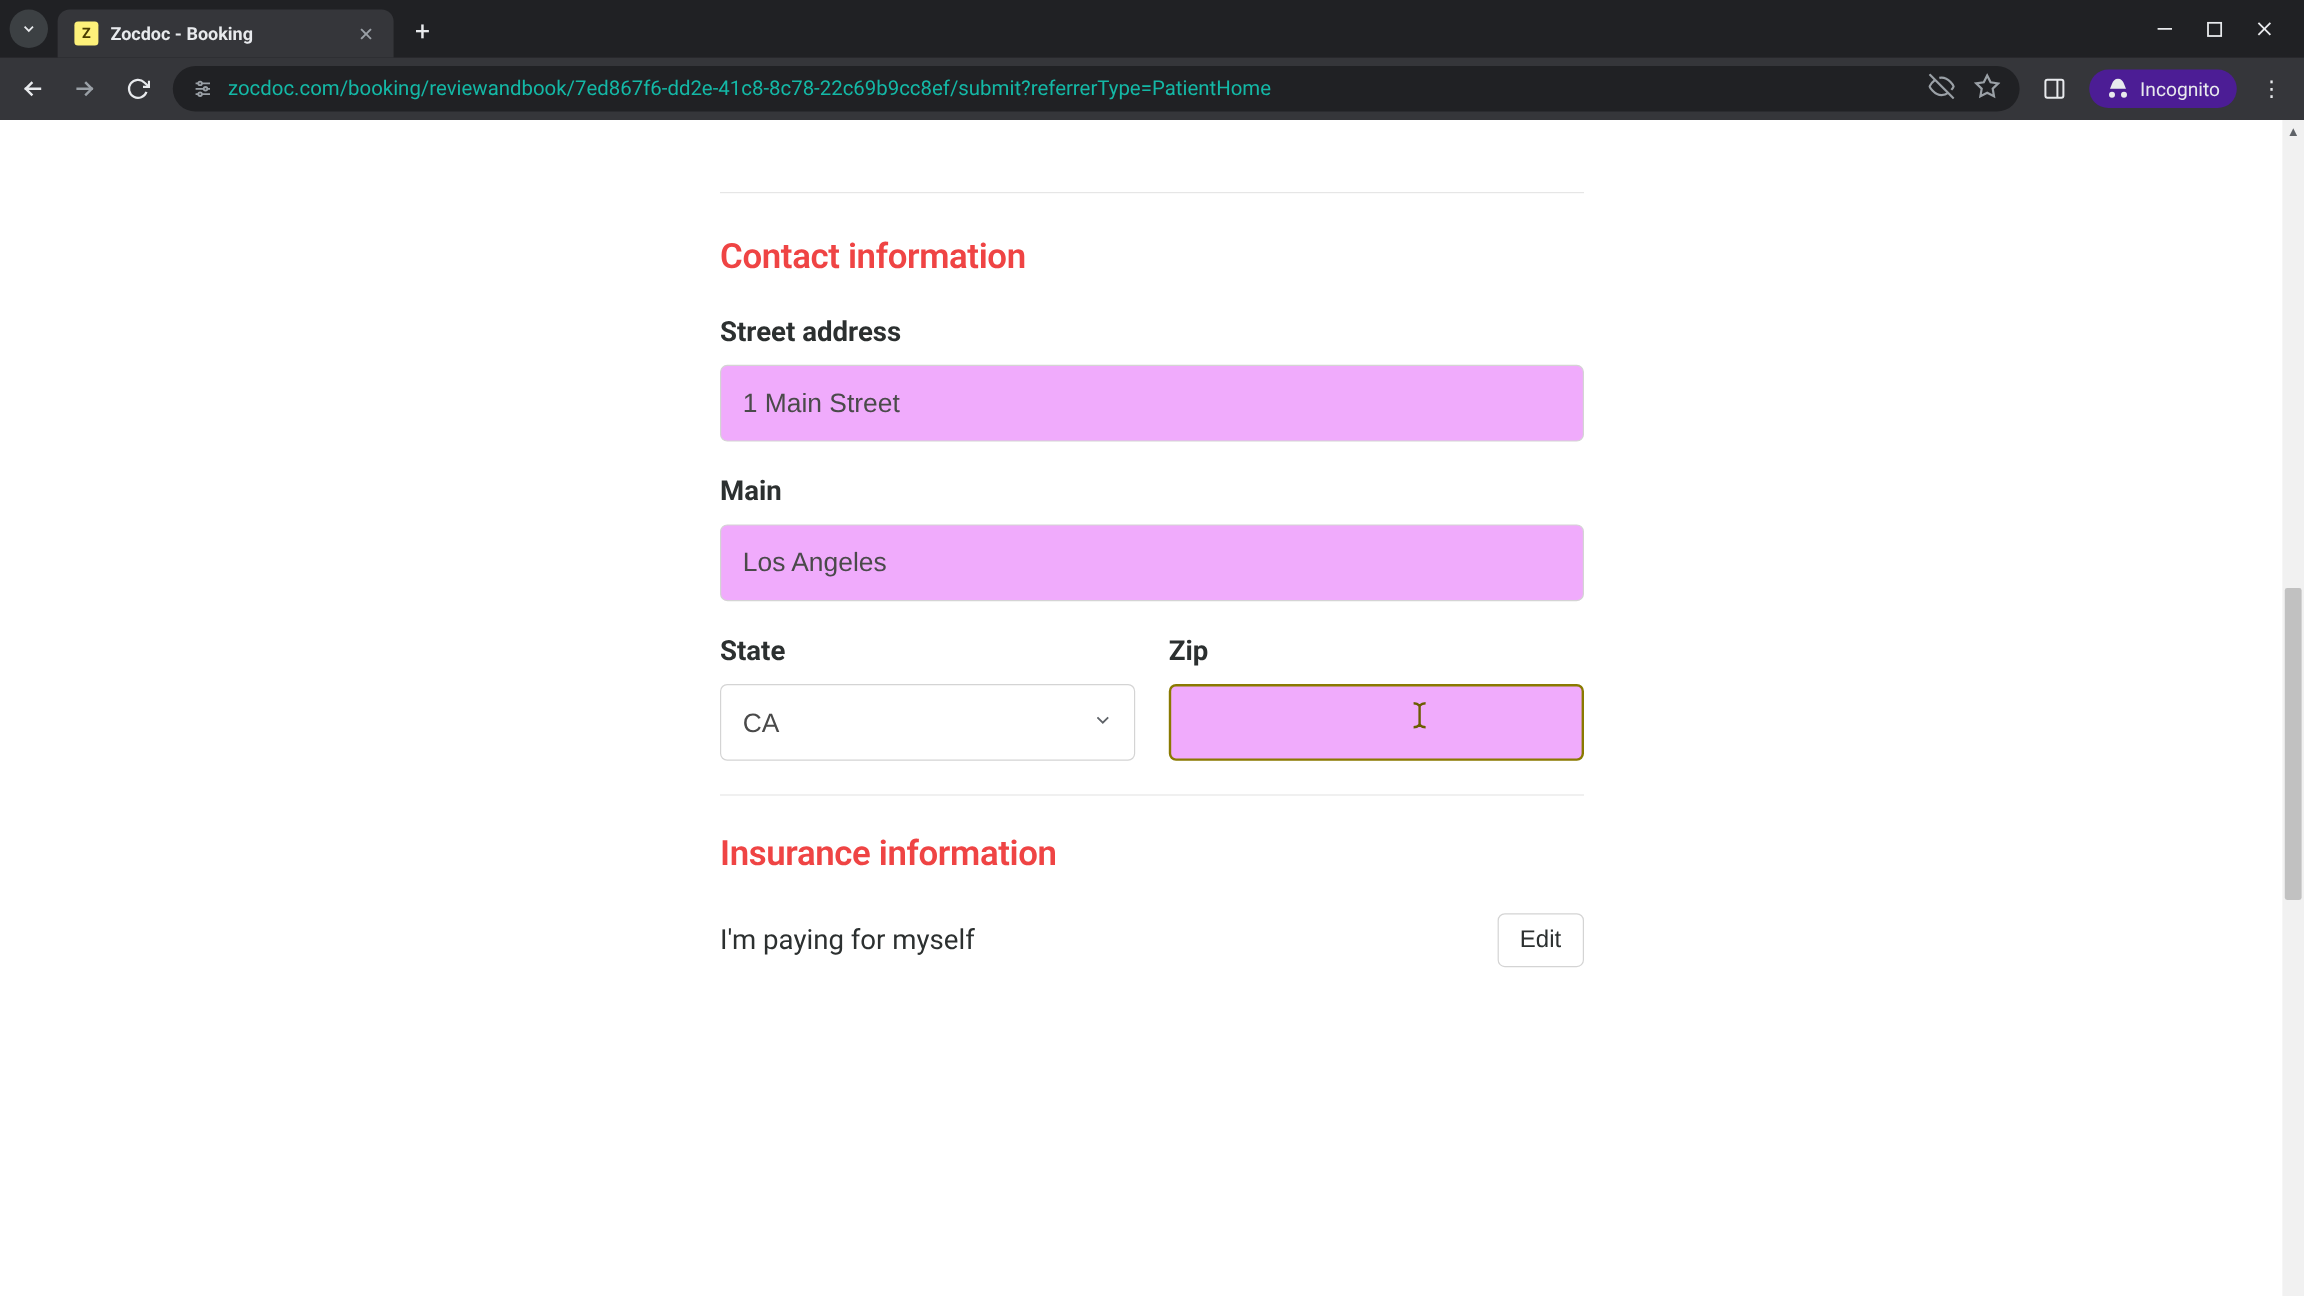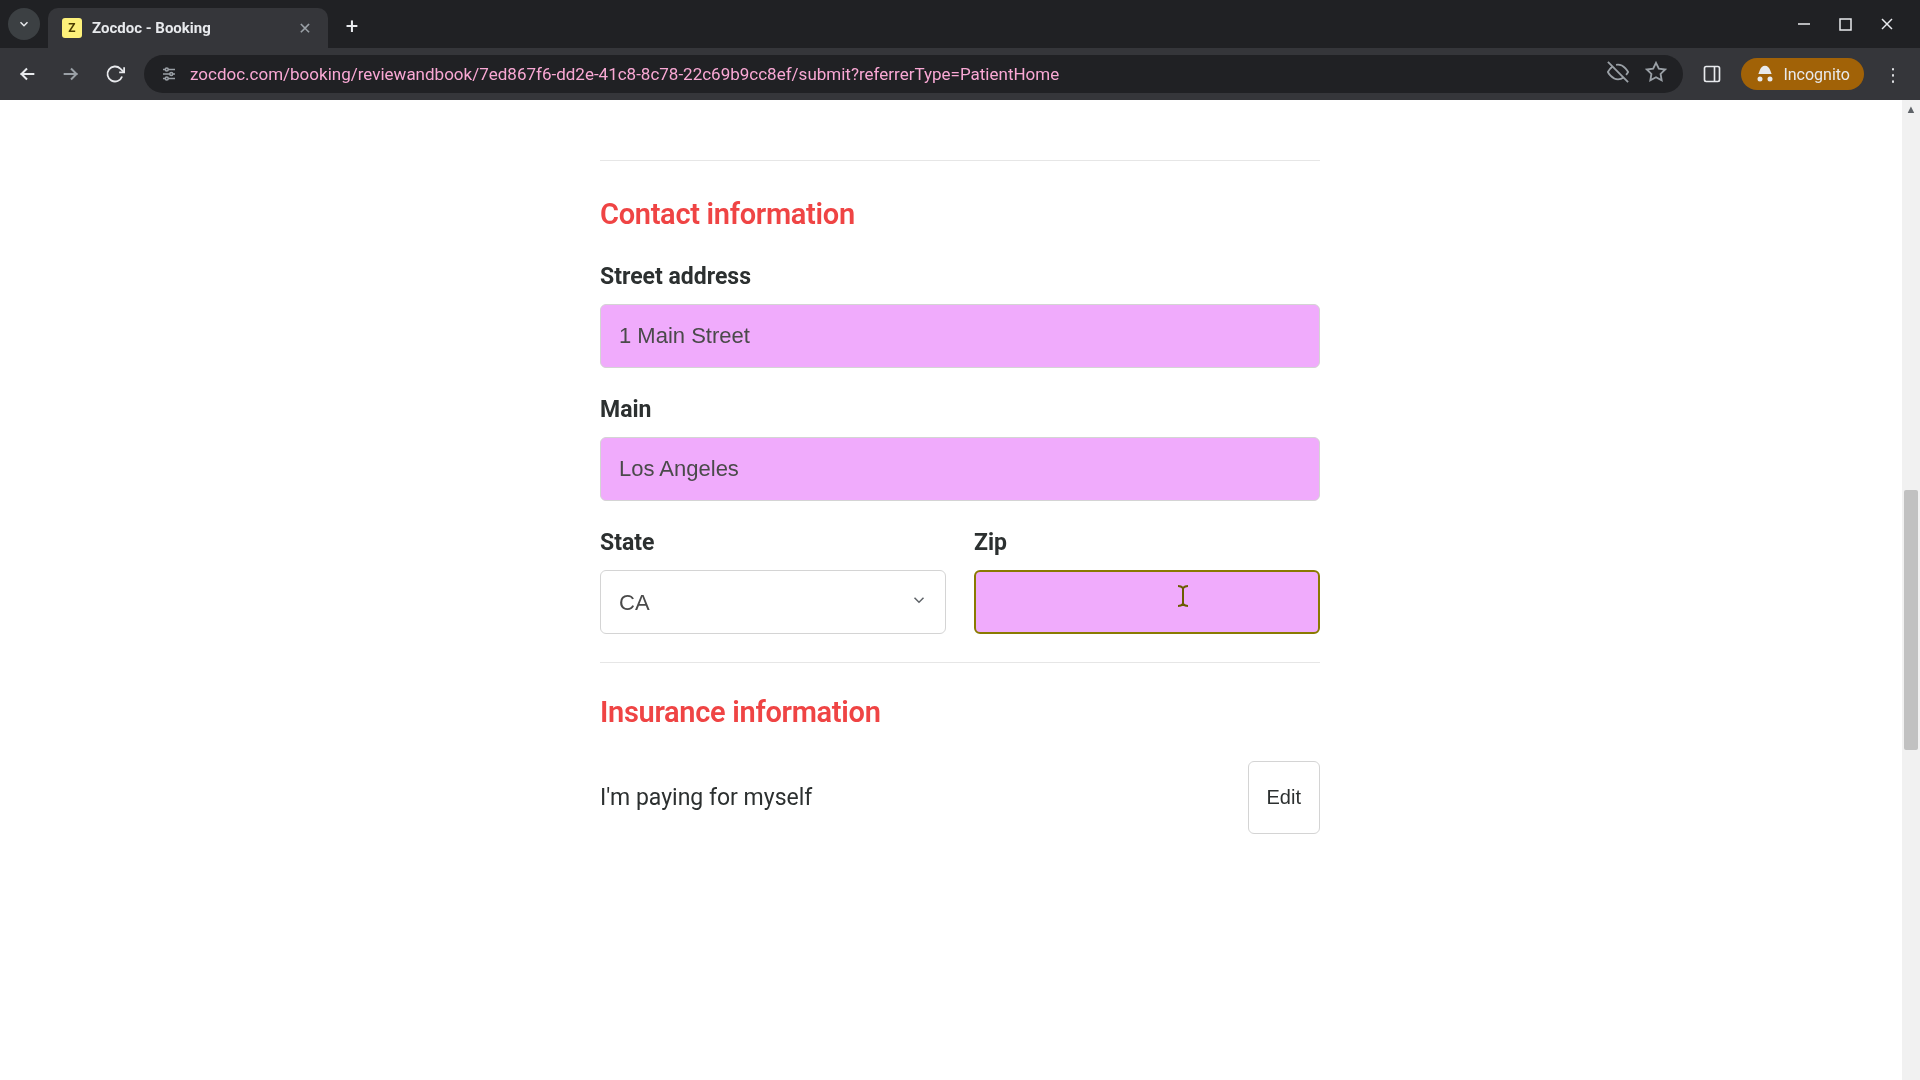--- a/index.html
+++ b/index.html
@@ -114,37 +114,37 @@
   .nav-btn.active { color: #e8eaed; }
   .address-bar {
     flex: 1;
     background: #202124;
     border-radius: 24px;
     height: 38px;
     display: flex;
     align-items: center;
     padding: 0 16px;
     gap: 12px;
-    color: #f9a8d4;
+    color: #14b8a6;
     font-size: 17px;
   }
   .addr-icon {
     color: #9aa0a6;
     display: flex;
     align-items: center;
   }
   .addr-right {
     margin-left: auto;
     display: flex;
     gap: 16px;
     align-items: center;
     color: #9aa0a6;
   }
   .incognito-pill {
-    background: #a16207;
+    background: #4c1d95;
     border-radius: 20px;
     padding: 6px 14px;
     display: flex;
     align-items: center;
     gap: 8px;
     color: #e8eaed;
     font-size: 16px;
   }
   .menu-dots {
     width: 30px;
@@ -264,21 +264,21 @@
     justify-content: space-between;
   }
   .ins-text {
     font-size: 23px;
     color: #2c3030;
   }
   .edit-btn {
     border: 1px solid #d4d4d4;
     background: #fff;
     border-radius: 6px;
-    padding: 24px 18px;
+    padding: 10px 18px;
     font-size: 20px;
     color: #2c3030;
     cursor: pointer;
   }
 
   .cursor-ibeam {
     position: absolute;
     pointer-events: none;
     color: #6b5d00;
   }

